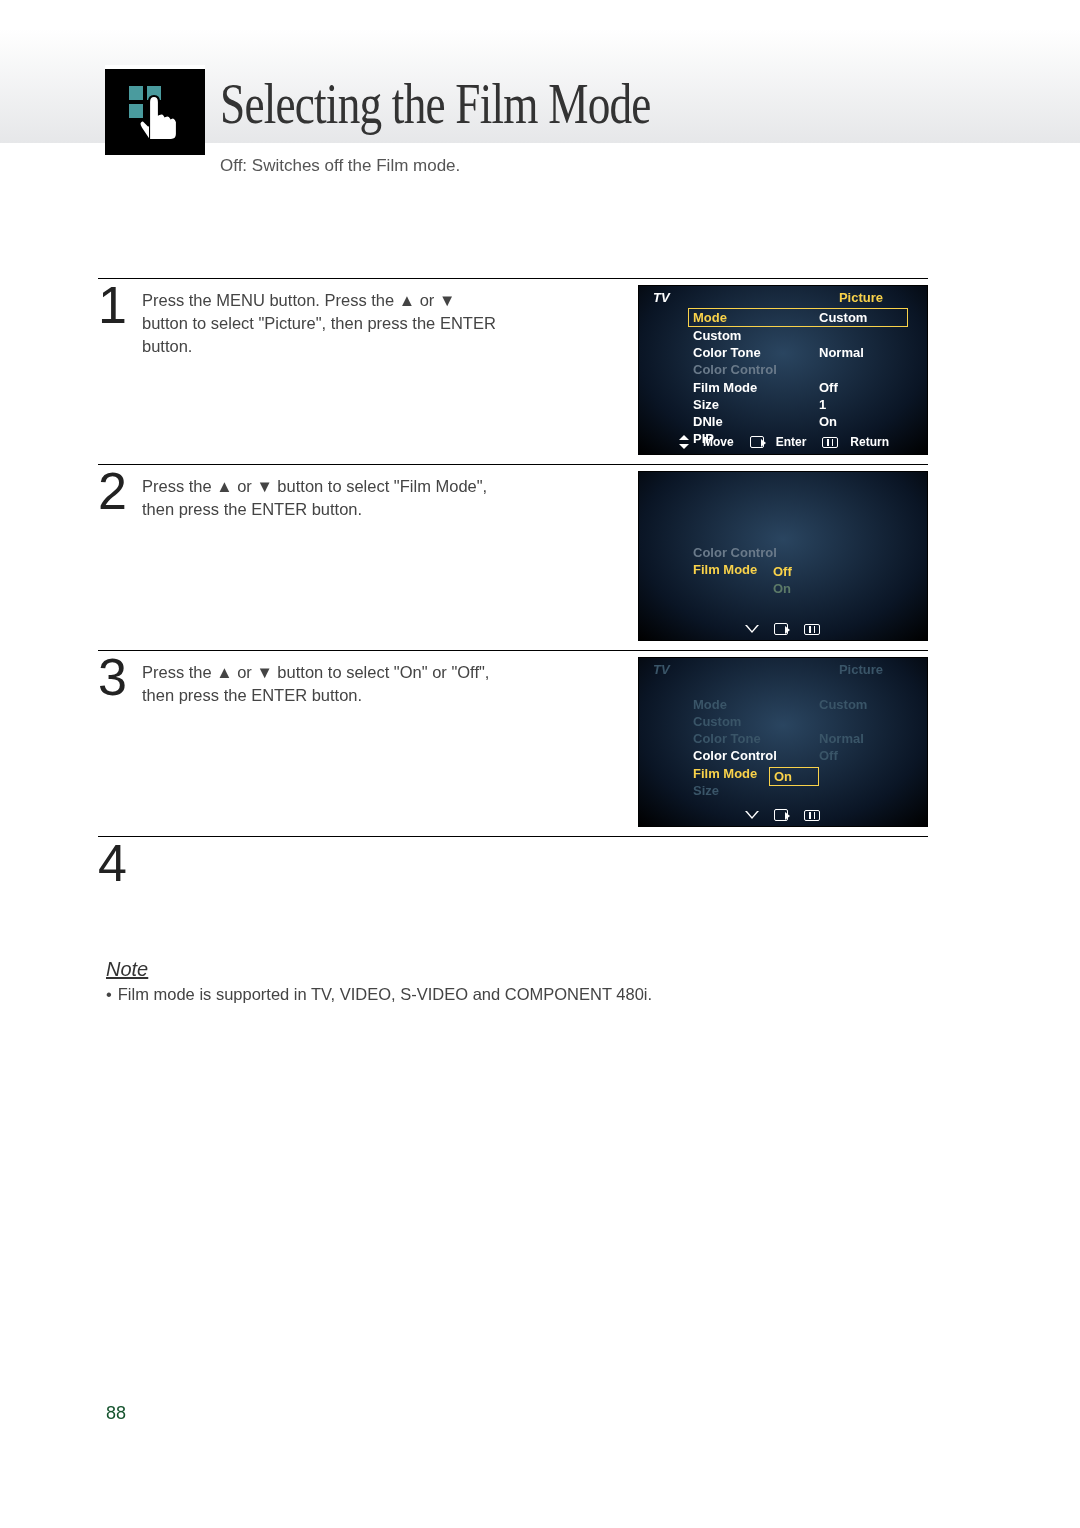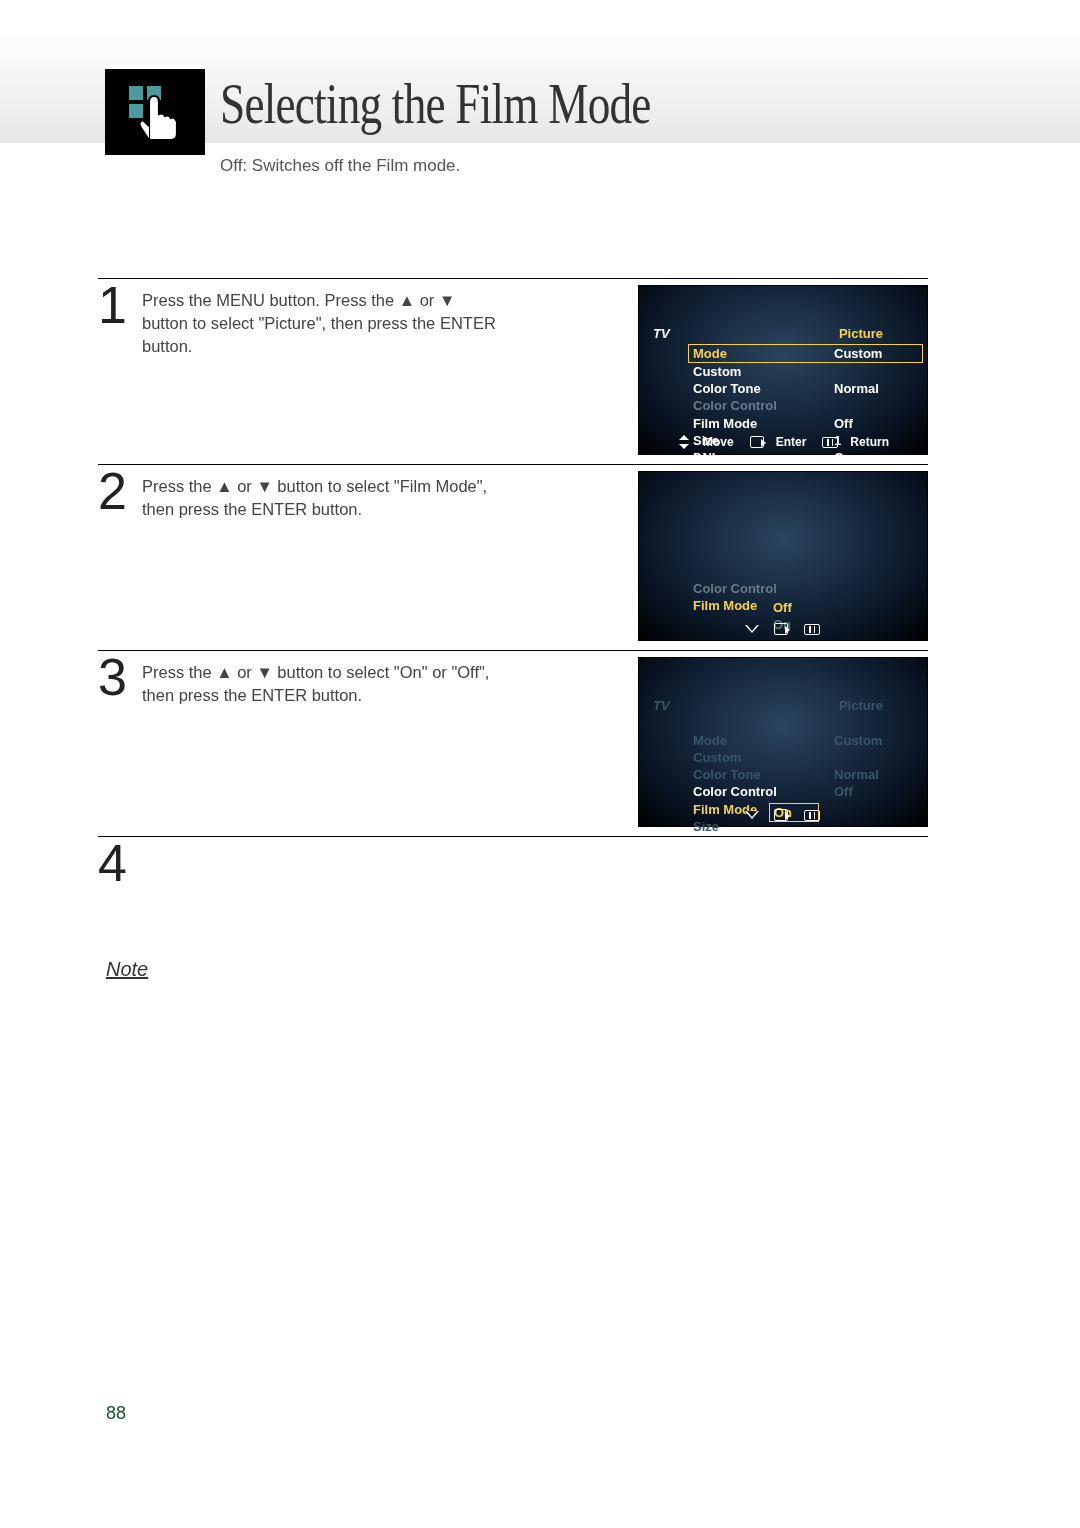--- a/index.html
+++ b/index.html
@@ -103,25 +103,24 @@
     border: 0.5px solid #000;
     color: #fff;
     font-family: Arial, sans-serif;
     font-size: 13px;
     font-weight: bold;
   }
   .osd .head {
     display: flex;
     justify-content: space-between;
     padding: 4px 44px 3px 14px;
-    margin-top: 36px;
   }
   .osd .head .tv { color: #fff; font-style: italic; }
   .osd .head .ptitle { color: #f9d24a; }
-  .osd .rows { padding: 0 5px 0 50px; }
+  .osd .rows { padding: 0 20px 0 50px; }
   .osd .row {
     display: flex;
     justify-content: space-between;
     padding: 0.5px 20px 0.5px 4px;
     line-height: 1.25;
   }
   .osd .row .lbl { color: #fff; }
   .osd .row .val { color: #fff; text-align: left; width: 68px; }
   .osd .row.hl {
     border: 1.3px solid #f9d24a;
@@ -414,15 +413,16 @@
   </div>
 
   <div class="step">
     <div class="step-num">4</div>
   </div>
 
 </div>
 
 <div class="note-block">
   <div class="note-title">Note</div>
+  <div class="note-body"><span class="bullet">•</span><span>Film mode is supported in TV, VIDEO, S-VIDEO and COMPONENT 480i.</span></div>
 </div>
 
 <div class="page-num">88</div>
 
 </body></html>

